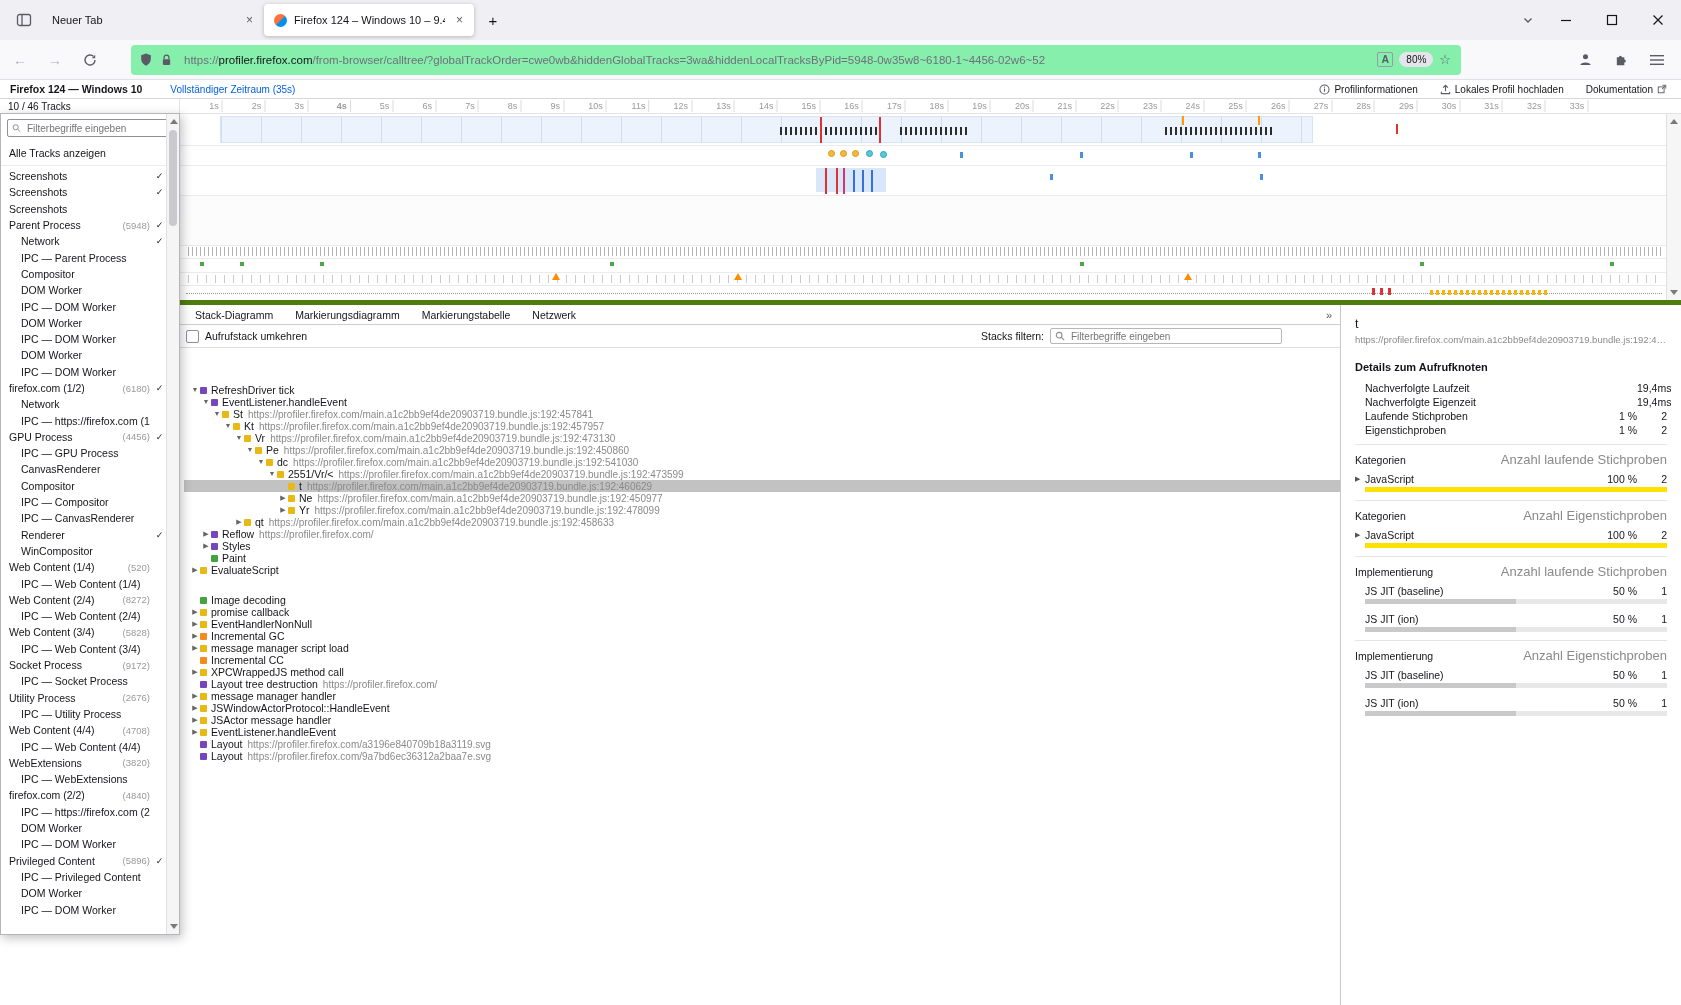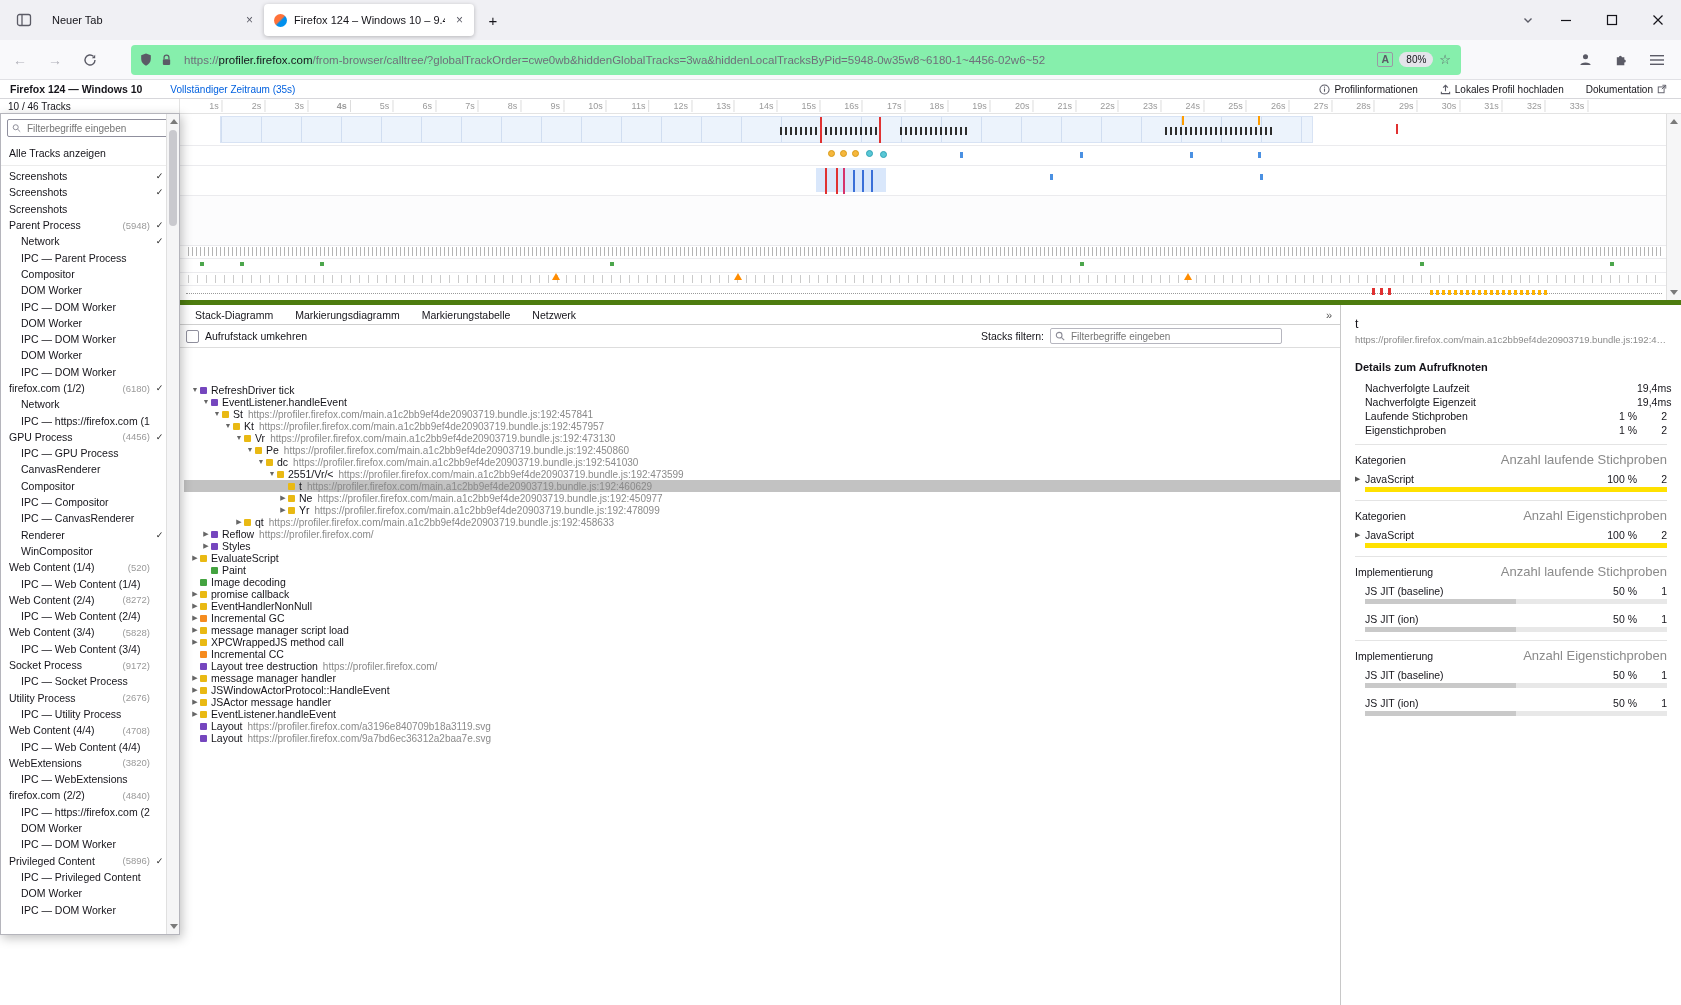--- a/index.html
+++ b/index.html
@@ -454,31 +454,31 @@
           <span class="tw">▶</span>
           <span class="sq" style="background: rgb(117, 70, 190);"></span>
           <span class="nm">Reflow</span>
           <span class="ur">https://profiler.firefox.com/</span>
         </div>
         <div class="row" style="padding-left: 17px;">
           <span class="tw">▶</span>
           <span class="sq" style="background: rgb(117, 70, 190);"></span>
           <span class="nm">Styles</span>
         </div>
-        <div class="row" style="padding-left: 6px;">
-          <span class="tw">▶</span>
-          <span class="sq" style="background: rgb(233, 185, 19);"></span>
-          <span class="nm">EvaluateScript</span>
-        </div>
         <div class="row" style="padding-left: 17px;">
           <span class="tw"></span>
           <span class="sq" style="background: rgb(68, 163, 64);"></span>
           <span class="nm">Paint</span>
         </div>
         <div class="row" style="padding-left: 6px;">
+          <span class="tw">▶</span>
+          <span class="sq" style="background: rgb(233, 185, 19);"></span>
+          <span class="nm">EvaluateScript</span>
+        </div>
+        <div class="row" style="padding-left: 6px; margin-top: 18px;">
           <span class="tw"></span>
           <span class="sq" style="background: rgb(68, 163, 64);"></span>
           <span class="nm">Image decoding</span>
         </div>
         <div class="row" style="padding-left: 6px;">
           <span class="tw">▶</span>
           <span class="sq" style="background: rgb(233, 185, 19);"></span>
           <span class="nm">promise callback</span>
         </div>
         <div class="row" style="padding-left: 6px;">
@@ -490,28 +490,28 @@
           <span class="tw">▶</span>
           <span class="sq" style="background: rgb(245, 139, 30);"></span>
           <span class="nm">Incremental GC</span>
         </div>
         <div class="row" style="padding-left: 6px;">
           <span class="tw">▶</span>
           <span class="sq" style="background: rgb(233, 185, 19);"></span>
           <span class="nm">message manager script load</span>
         </div>
         <div class="row" style="padding-left: 6px;">
-          <span class="tw">▶</span>
-          <span class="sq" style="background: rgb(233, 185, 19);"></span>
-          <span class="nm">XPCWrappedJS method call</span>
-        </div>
-        <div class="row" style="padding-left: 6px;">
           <span class="tw"></span>
           <span class="sq" style="background: rgb(245, 139, 30);"></span>
           <span class="nm">Incremental CC</span>
+        </div>
+        <div class="row" style="padding-left: 6px;">
+          <span class="tw">▶</span>
+          <span class="sq" style="background: rgb(233, 185, 19);"></span>
+          <span class="nm">XPCWrappedJS method call</span>
         </div>
         <div class="row" style="padding-left: 6px;">
           <span class="tw"></span>
           <span class="sq" style="background: rgb(117, 70, 190);"></span>
           <span class="nm">Layout tree destruction</span>
           <span class="ur">https://profiler.firefox.com/</span>
         </div>
         <div class="row" style="padding-left: 6px;">
           <span class="tw">▶</span>
           <span class="sq" style="background: rgb(233, 185, 19);"></span>

